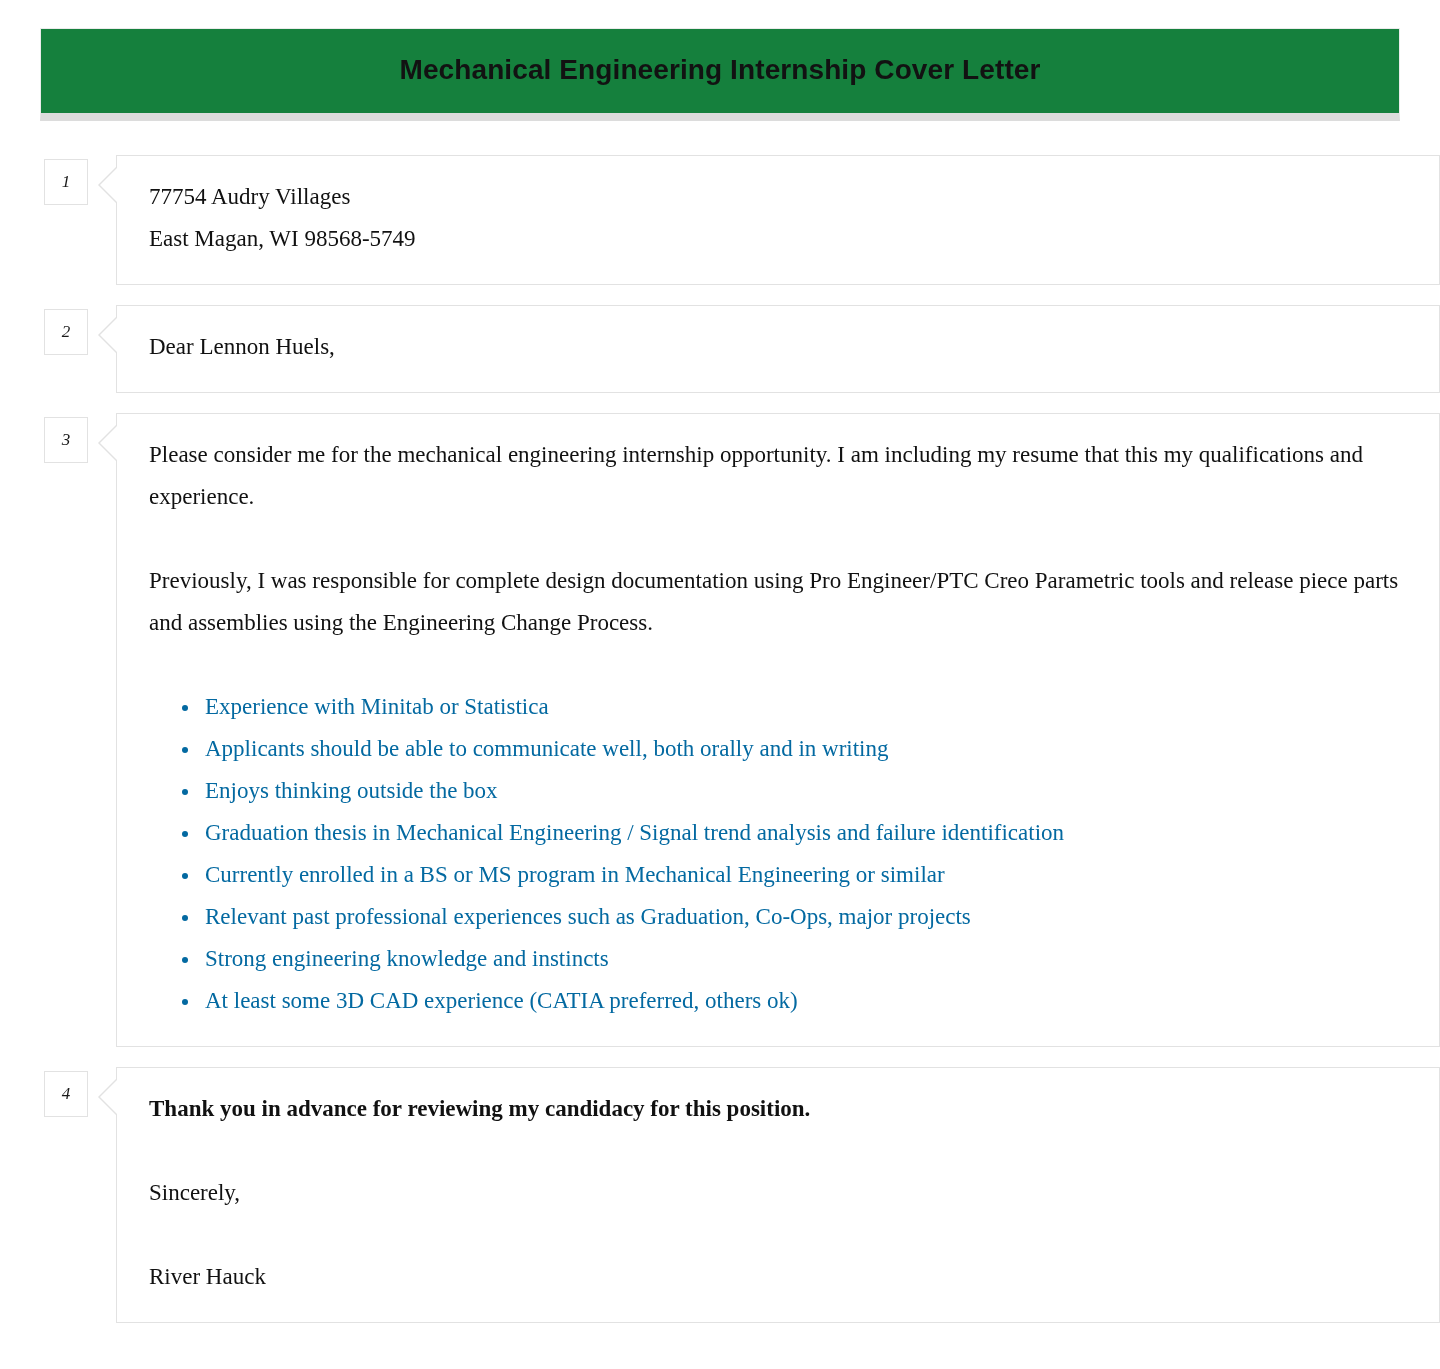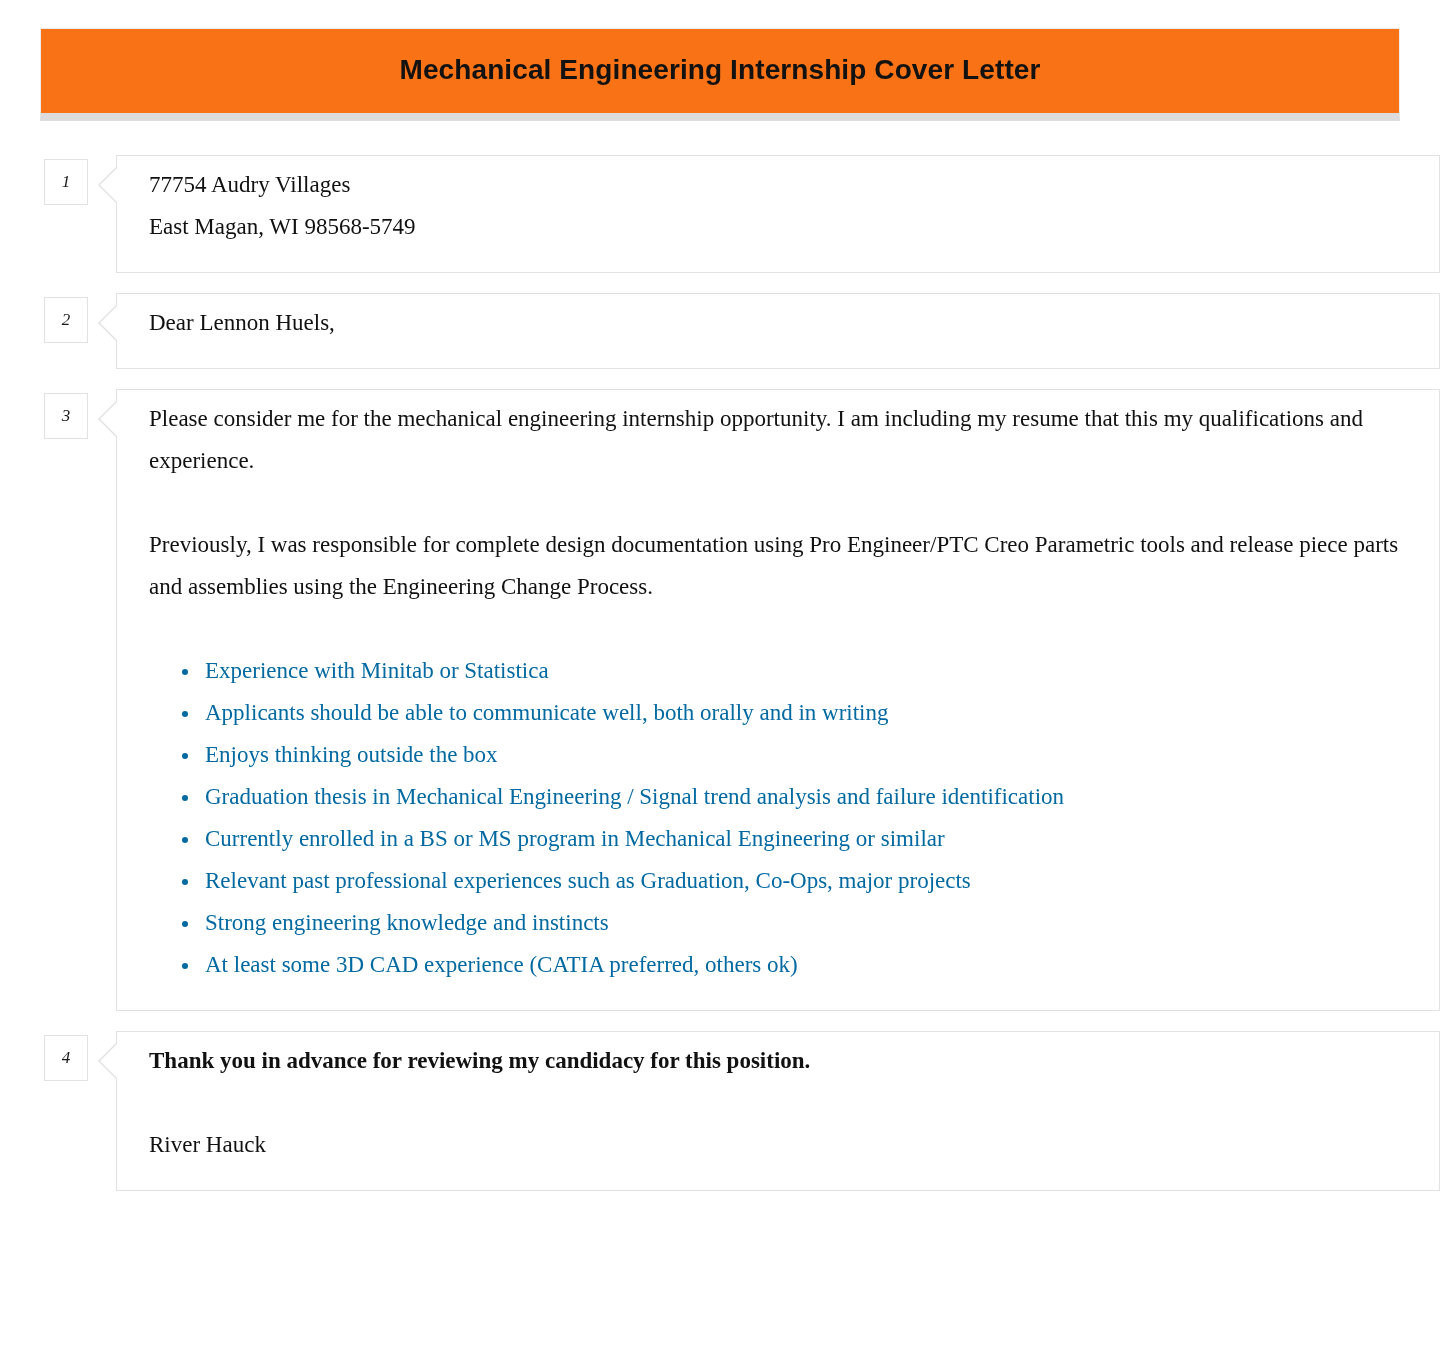--- a/index.html
+++ b/index.html
@@ -22,21 +22,21 @@
     box-sizing: border-box;
   }
 
   
   .doc-header {
     position: absolute;
     left: 40px;
     top: 28px;
     width: 1360px;
     box-sizing: border-box;
-    background: #f97316;
+    background: #15803d;
     border: 1px solid #ebebeb;
     border-bottom: 8px solid #dcdcdc;
     padding: 24px 20px 26px 20px;
     text-align: center;
   }
   .doc-header-title {
     font-family: "Liberation Sans", "DejaVu Sans", sans-serif;
     font-weight: bold;
     font-size: 28px;
     line-height: 34px;
@@ -75,21 +75,21 @@
     font-size: 17px;
     color: #1a1a1a;
     z-index: 3;
   }
 
   .callout {
     position: relative;
     margin-left: 116px;
     background: #ffffff;
     box-sizing: border-box;
-    padding: 8px 30px 24px 32px;
+    padding: 20px 30px 24px 32px;
     border: 1px solid #e2e2e2;
     min-height: 60px;
   }
 
   
   .callout .notch-outer,
   .callout .notch-inner {
     position: absolute;
     width: 0;
     height: 0;
@@ -200,19 +200,20 @@
     </div>
 
     <div class="section">
       <div class="badge">4</div>
       <div class="callout">
         <span class="notch-outer"></span>
         <span class="notch-inner"></span>
 
         <p class="para bold">Thank you in advance for reviewing my candidacy for this position.</p>
 
+        <p class="para">Sincerely,</p>
 
         <p class="para">River Hauck</p>
       </div>
     </div>
 
   </div>
 </div>
 
 </body></html>

